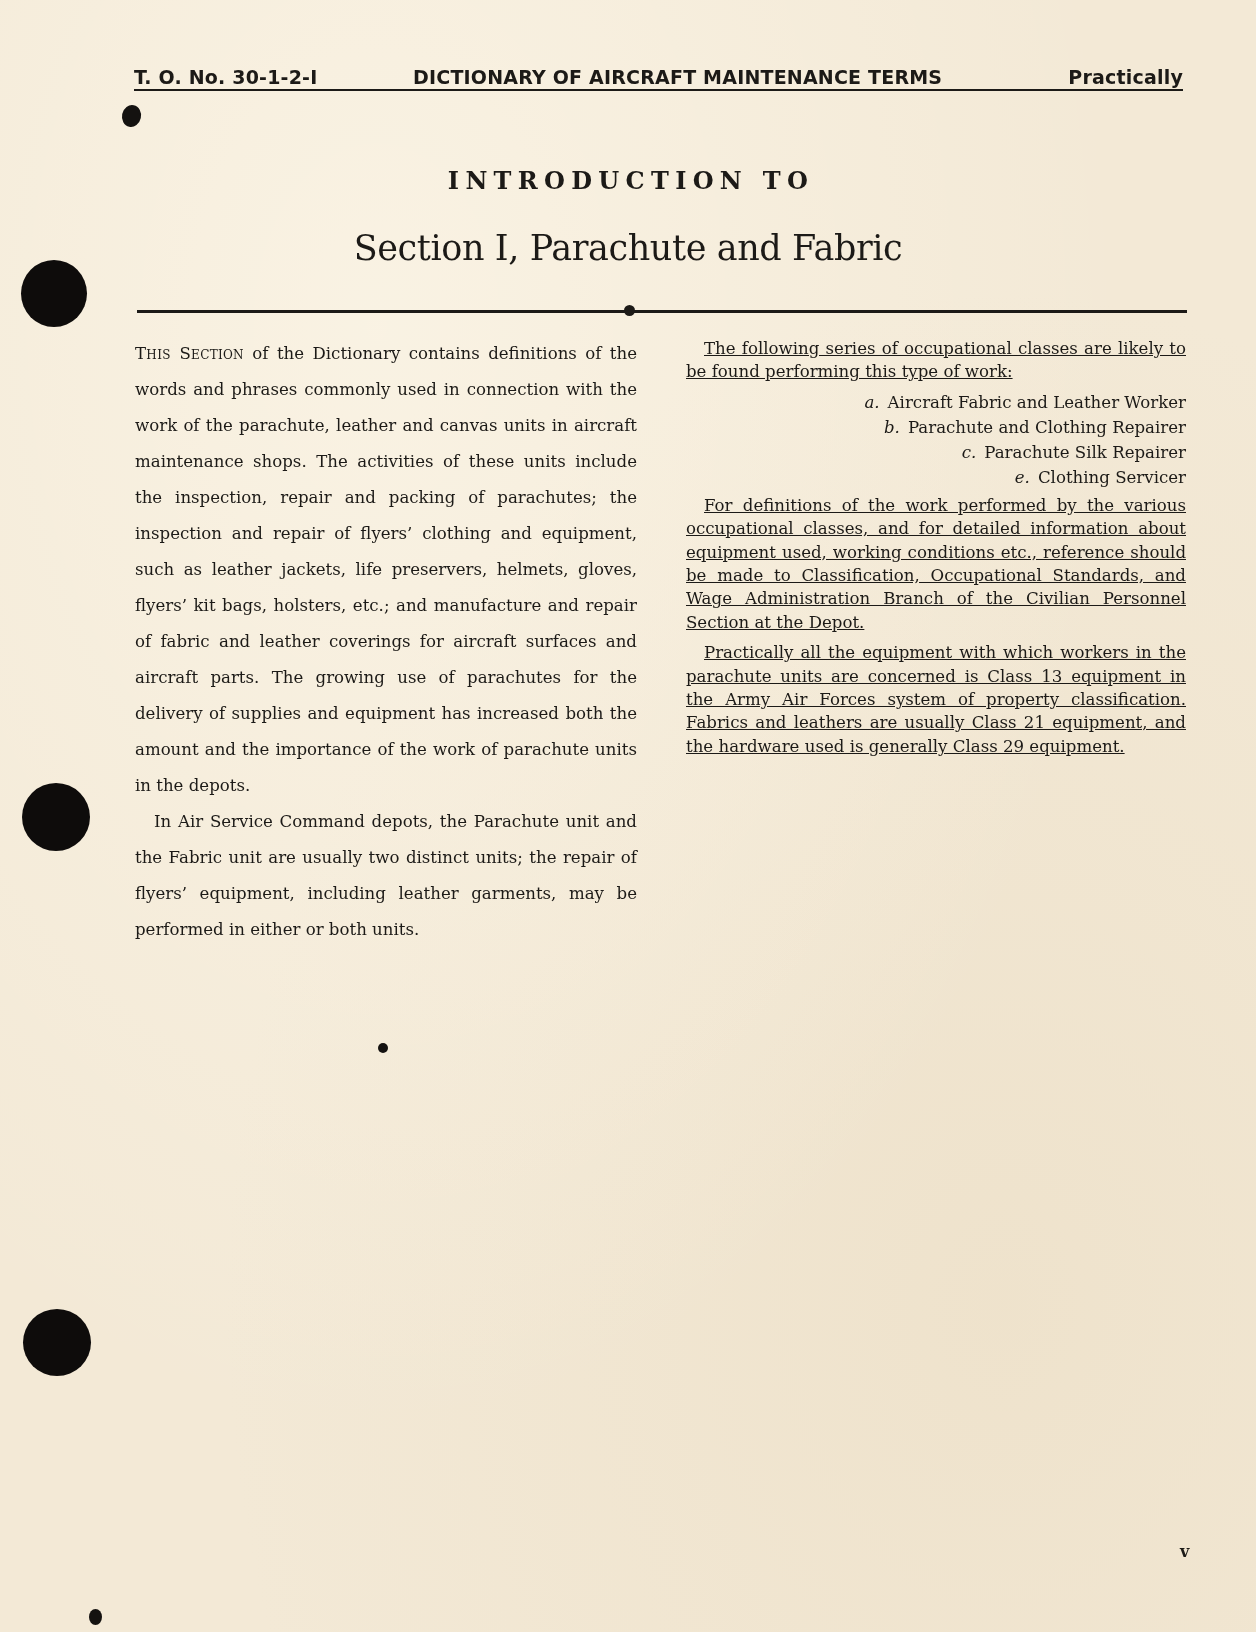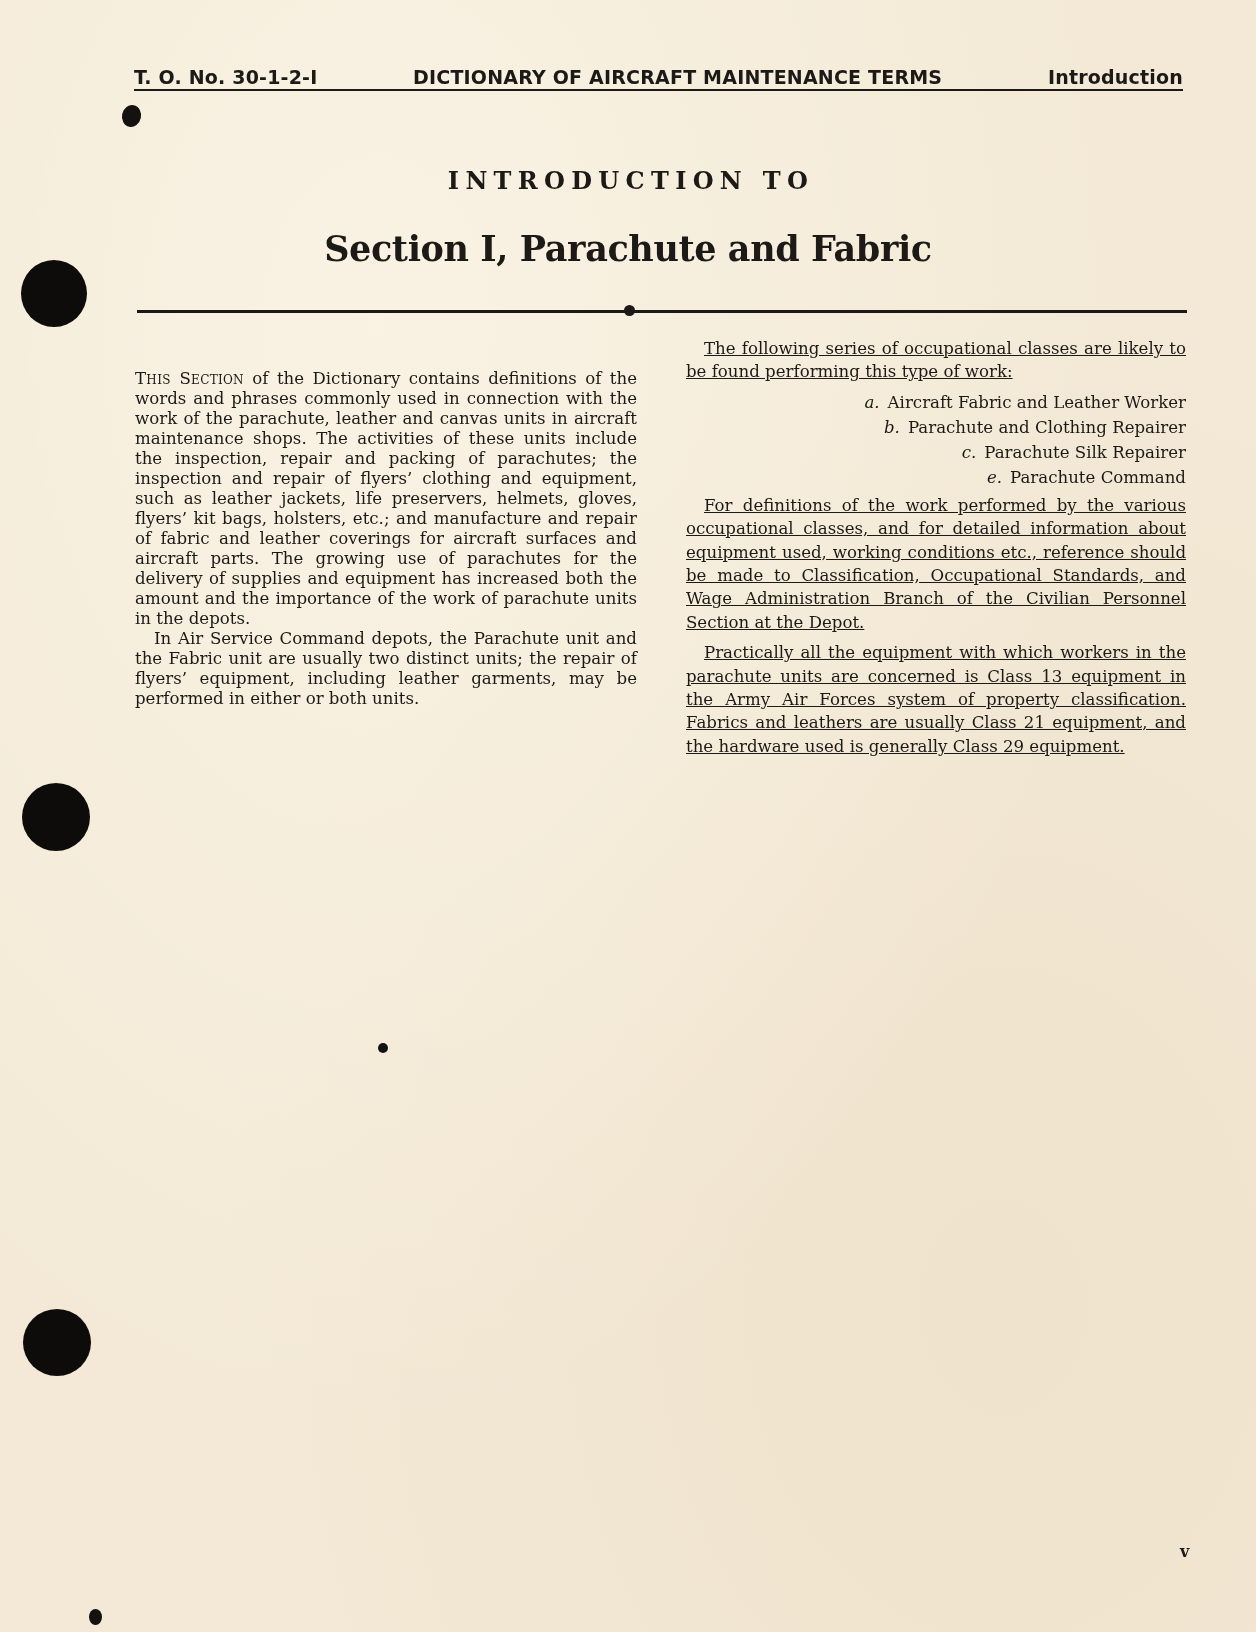--- a/index.html
+++ b/index.html
@@ -31,40 +31,40 @@
     .speck { position: absolute; background: #141210; border-radius: 50%; }
 
     
     .kicker {
       position: absolute; left: 0; width: 1256px; top: 166px; text-align: center;
       font-family: "DejaVu Serif", serif; font-weight: bold; font-size: 24px;
       letter-spacing: 6.3px; text-indent: 6px;
     }
     .title {
       position: absolute; left: 0; width: 1256px; top: 228px; text-align: center;
-      font-family: "DejaVu Serif", serif; font-weight: bold; font-size: 35px;
+      font-family: "DejaVu Serif", serif; font-weight: normal; font-size: 35px;
       letter-spacing: -0.4px;
     }
     .rule {
       position: absolute; left: 137px; top: 310px; width: 1050px; height: 2.5px;
       background: #1c1a17;
     }
     .rule-dot {
       position: absolute; left: 624px; top: 305px; width: 11px; height: 11px;
       background: #1c1a17; border-radius: 50%;
     }
 
     
     .col {
       position: absolute; top: 336px;
       font-family: "DejaVu Serif", serif; font-size: 16.6px;
       text-align: justify;
     }
     .col p { margin: 0; }
-    .col-left { left: 135px; width: 502px; line-height: 20px; margin-top: 33px; }
+    .col-left { left: 135px; width: 502px; line-height: 36px; }
     .col-left p + p { text-indent: 19px; }
     .col-left .lead-in { font-variant: small-caps; letter-spacing: 0.3px; }
 
     .col-right { left: 686px; width: 500px; line-height: 23.4px; top: 337px; }
     .col-right p { text-indent: 18px; text-decoration: underline; }
     .col-right p.gap { margin-top: 7px; }
     .col-right ol {
       list-style: none; margin: 6px 0 4px 0; padding: 0 0 0 44px;
       line-height: 25px; text-align: right;
     }
@@ -76,21 +76,21 @@
     }
   </style>
 </head>
 <body>
 
 <div class="page">
 
   <div class="running-header">
     <span class="hdr-left">T. O. No. 30-1-2-I</span>
     <span class="hdr-center">DICTIONARY OF AIRCRAFT MAINTENANCE TERMS</span>
-    <span class="hdr-right">Introduction</span>
+    <span class="hdr-right">Practically</span>
   </div>
 
   <div class="speck" style="left:122px;top:105px;width:19px;height:22px;transform:rotate(12deg);"></div>
   <div class="hole" style="left:21px;top:260px;width:66px;height:67px;"></div>
   <div class="hole" style="left:22px;top:783px;width:68px;height:68px;"></div>
   <div class="hole" style="left:23px;top:1309px;width:68px;height:67px;"></div>
   <div class="speck" style="left:378px;top:1043px;width:10px;height:10px;"></div>
   <div class="speck" style="left:89px;top:1609px;width:13px;height:16px;"></div>
 
   <div class="kicker">INTRODUCTION TO</div>
@@ -102,20 +102,20 @@
     <p><span class="lead-in">This Section</span><span> of the Dictionary contains definitions of the words and phrases commonly used in connection with the work of the parachute, leather and canvas units in aircraft maintenance shops. The activities of these units include the inspection, repair and packing of parachutes; the inspection and repair of flyers’ clothing and equipment, such as leather jackets, life preservers, helmets, gloves, flyers’ kit bags, holsters, etc.; and manufacture and repair of fabric and leather coverings for aircraft surfaces and aircraft parts. The growing use of parachutes for the delivery of supplies and equipment has increased both the amount and the importance of the work of parachute units in the depots.</span></p>
     <p>In Air Service Command depots, the Parachute unit and the Fabric unit are usually two distinct units; the repair of flyers’ equipment, including leather garments, may be performed in either or both units.</p>
   </div>
 
   <div class="col col-right">
     <p>The following series of occupational classes are likely to be found performing this type of work:</p>
     <ol>
       <li><span class="lbl">a.</span><span>Aircraft Fabric and Leather Worker</span></li>
       <li><span class="lbl">b.</span><span>Parachute and Clothing Repairer</span></li>
       <li><span class="lbl">c.</span><span>Parachute Silk Repairer</span></li>
-      <li><span class="lbl">e.</span><span>Parachute Command</span></li>
+      <li><span class="lbl">e.</span><span>Clothing Servicer</span></li>
     </ol>
     <p>For definitions of the work performed by the various occupational classes, and for detailed information about equipment used, working conditions etc., reference should be made to Classification, Occupational Standards, and Wage Administration Branch of the Civilian Personnel Section at the Depot.</p>
     <p class="gap">Practically all the equipment with which workers in the parachute units are concerned is Class 13 equipment in the Army Air Forces system of property classification. Fabrics and leathers are usually Class 21 equipment, and the hardware used is generally Class 29 equipment.</p>
   </div>
 
   <div class="page-number">v</div>
 </div>
 
 </body></html>

